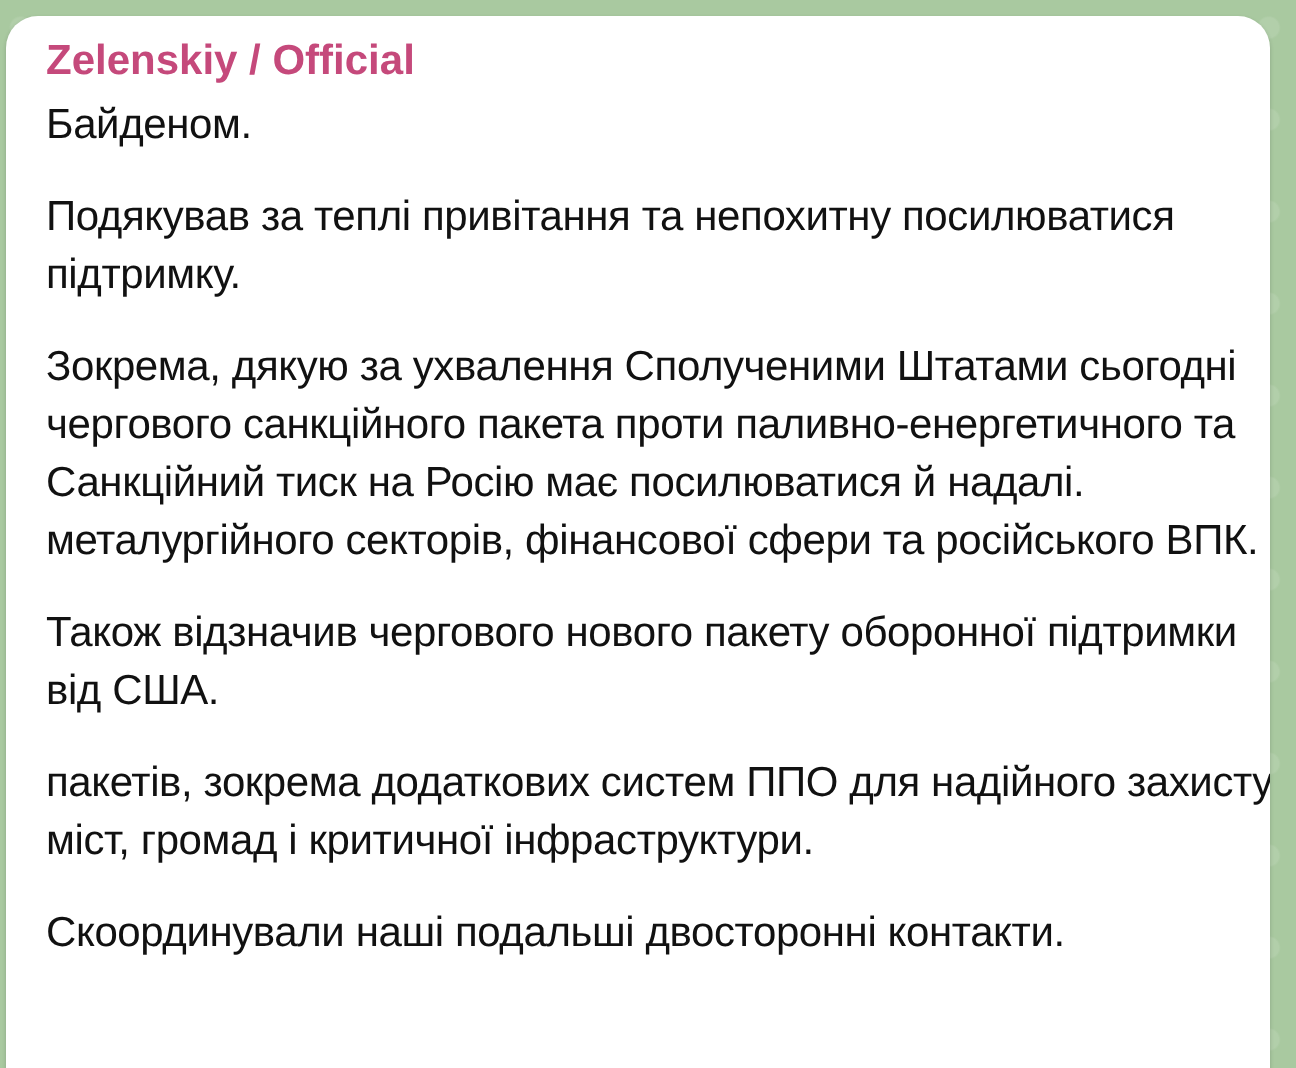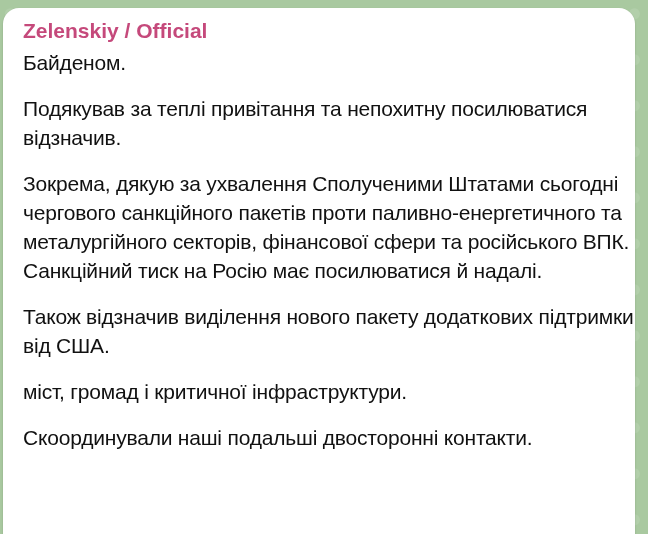--- a/index.html
+++ b/index.html
@@ -61,36 +61,37 @@
   <div class="bubble">
 
     <div class="channel-name">Zelenskiy / Official</div>
 
     <div class="para">
       <div class="msg-line">Байденом.</div>
     </div>
 
     <div class="para">
       <div class="msg-line">Подякував за теплі привітання та непохитну посилюватися</div>
-      <div class="msg-line">відзначив.</div>
+      <div class="msg-line">підтримку.</div>
     </div>
 
     <div class="para">
       <div class="msg-line">Зокрема, дякую за ухвалення Сполученими Штатами сьогодні</div>
-      <div class="msg-line">чергового санкційного пакетів проти паливно-енергетичного та</div>
+      <div class="msg-line">чергового санкційного пакета проти паливно-енергетичного та</div>
+      <div class="msg-line">Санкційний тиск на Росію має посилюватися й надалі.</div>
       <div class="msg-line">металургійного секторів, фінансової сфери та російського ВПК.</div>
-      <div class="msg-line">Санкційний тиск на Росію має посилюватися й надалі.</div>
     </div>
 
     <div class="para">
-      <div class="msg-line">Також відзначив виділення нового пакету додаткових підтримки</div>
+      <div class="msg-line">Також відзначив чергового нового пакету оборонної підтримки</div>
       <div class="msg-line">від США.</div>
     </div>
 
     <div class="para">
+      <div class="msg-line">пакетів, зокрема додаткових систем ППО для надійного захисту</div>
       <div class="msg-line">міст, громад і критичної інфраструктури.</div>
     </div>
 
     <div class="para">
       <div class="msg-line">Скоординували наші подальші двосторонні контакти.</div>
     </div>
 
   </div>
 </div>
 

